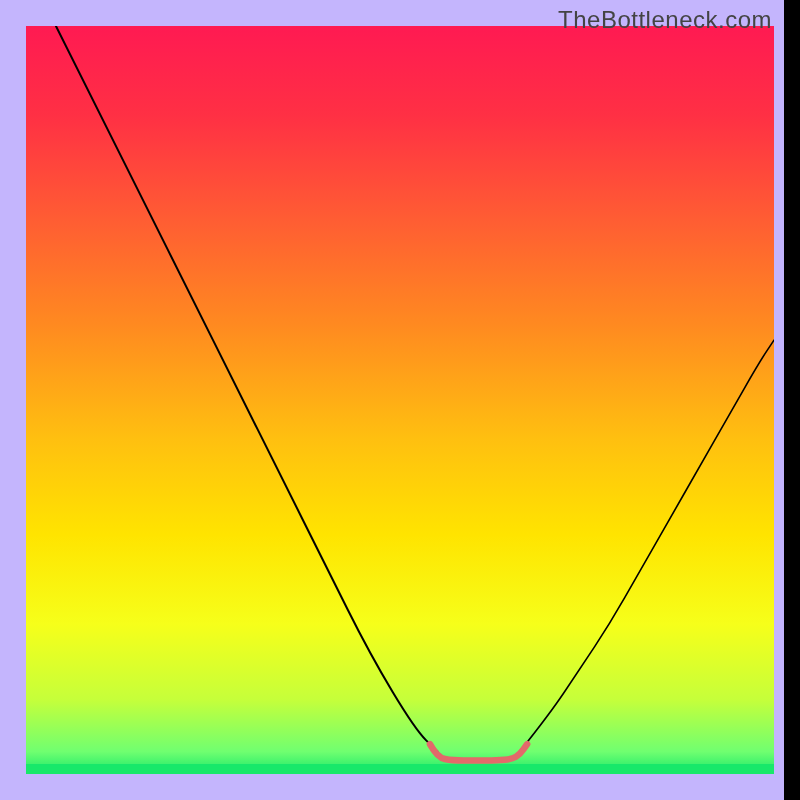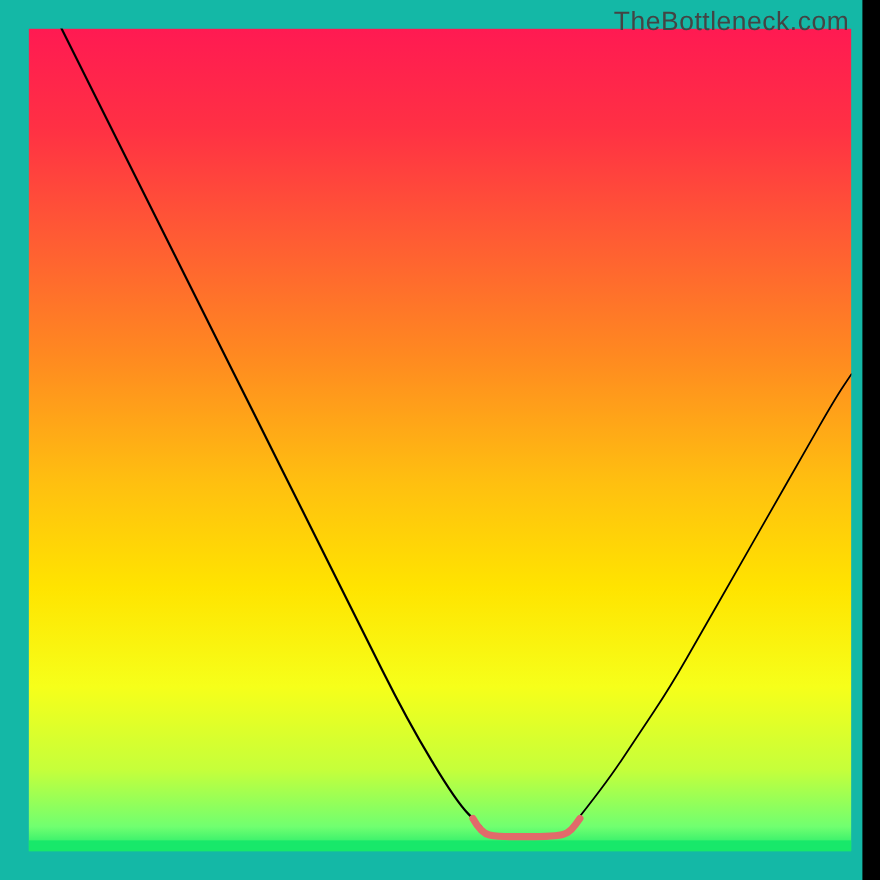--- a/index.html
+++ b/index.html
@@ -8,21 +8,21 @@
     width: 800px;
     height: 800px;
     background: #000;
     font-family: Arial, Helvetica, sans-serif;
     overflow: hidden;
   }
   .frame {
     position: relative;
     width: 784px;
     height: 800px;
-    background: #14b8a6;
+    background: #c4b5fd;
   }
   .watermark {
     position: absolute;
     top: 6px;
     right: 12px;
     color: #444;
     font-size: 24px;
     font-weight: 500;
     letter-spacing: 0.5px;
     z-index: 10;

